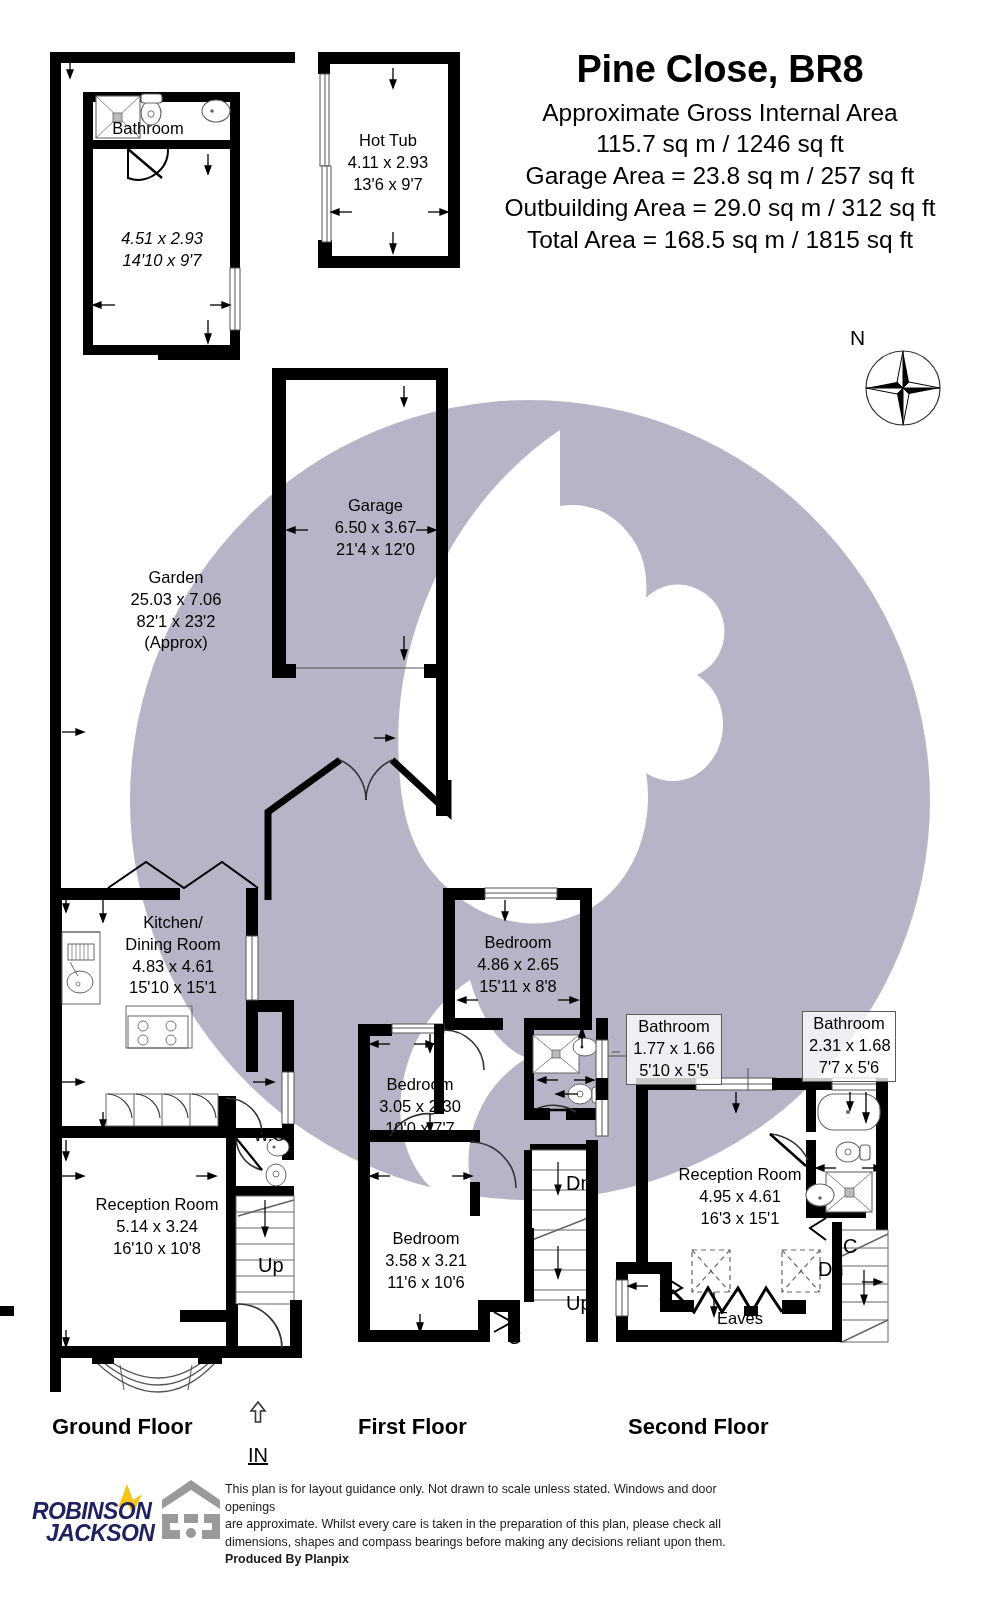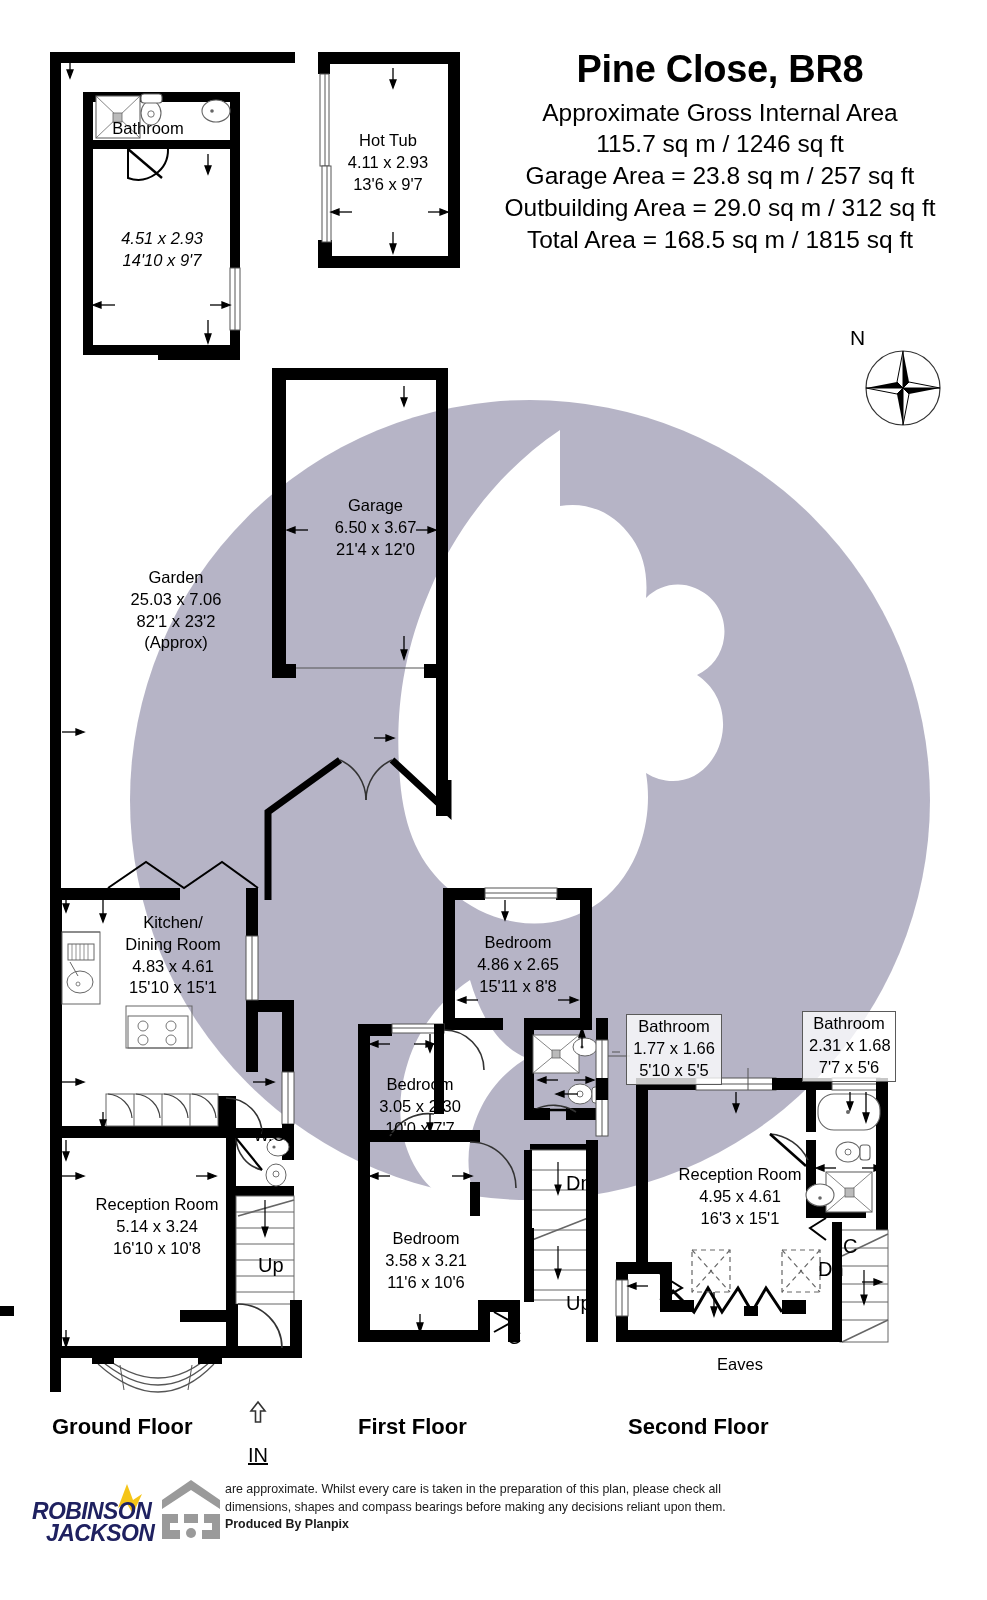--- a/index.html
+++ b/index.html
@@ -652,21 +652,21 @@
     <div>2.31 x 1.68</div>
     <div>7'7 x 5'6</div>
   </div>
 
   <div class="lbl" style="left:660px; top:1164px; width:160px;">
     <div>Reception Room</div>
     <div>4.95 x 4.61</div>
     <div>16'3 x 15'1</div>
   </div>
 
-  <div class="lbl" style="left:700px; top:1308px; width:80px;margin-top:46px;">Eaves</div>
+  <div class="lbl" style="left:700px; top:1308px; width:80px;">Eaves</div>
 
   <div class="tinylbl" style="left:566px; top:1152px;">Dn</div>
   <div class="tinylbl" style="left:566px; top:1272px;">Up</div>
   <div class="tinylbl" style="left:507px; top:1306px;">C</div>
   <div class="tinylbl" style="left:843px; top:1215px;">C</div>
   <div class="tinylbl" style="left:818px; top:1238px;">Dn</div>
 
   <div style="position:absolute; left:240px; top:1400px; width:36px; text-align:center;text-decoration:underline;">
     <svg width="24" height="24" viewBox="0 0 24 24">
       <path d="M12,2 L19,11 L14.5,11 L14.5,22 L9.5,22 L9.5,11 L5,11 Z" fill="none" stroke="#333" stroke-width="1.6"></path>
@@ -711,19 +711,20 @@
         <rect x="44" y="36" width="16" height="9"></rect>
         <rect x="52" y="36" width="8" height="22"></rect>
         <rect x="2" y="52" width="18" height="9"></rect>
         <rect x="42" y="52" width="18" height="9"></rect>
         <rect x="24" y="36" width="14" height="9"></rect>
         <circle cx="31" cy="55" r="5"></circle>
       </g>
     </svg>
 
     <div class="disclaimer">
+      <div>This plan is for layout guidance only. Not drawn to scale unless stated. Windows and door openings</div>
       <div>are approximate. Whilst every care is taken in the preparation of this plan, please check all</div>
       <div>dimensions, shapes and compass bearings before making any decisions reliant upon them.</div>
       <div style="font-weight:bold;">Produced By Planpix</div>
     </div>
   </div>
 
 </div>
 
 </body></html>

